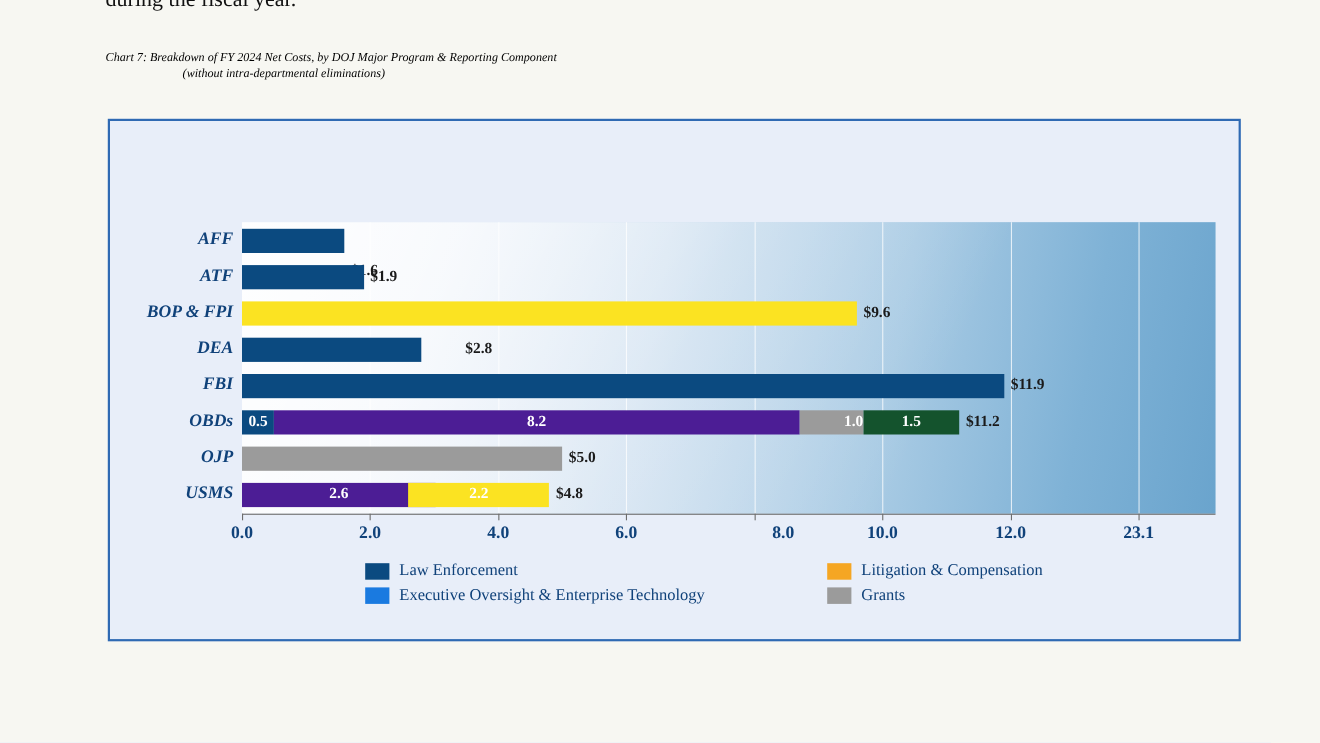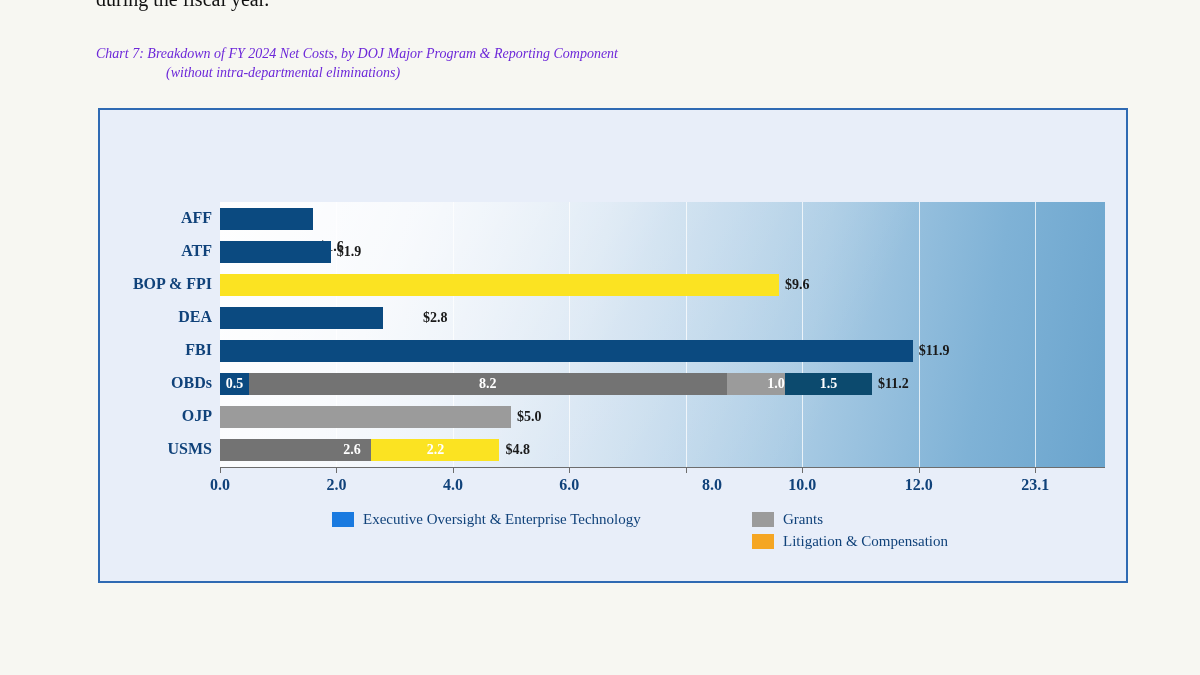--- a/index.html
+++ b/index.html
@@ -28,22 +28,22 @@
     font-size: 20px;
     color: #111111;
   }
   .chart-caption {
     position: absolute;
     left: 96px;
     top: 45px;
     width: 1000px;
     font-family: "Liberation Serif", serif;
     font-style: italic;
-    font-size: 14px;
-    color: #6d28d9;
+    font-size: 11px;
+    color: #000000;
     line-height: 1.35;
   }
   .caption-line2 {
     display: block;
     padding-left: 70px;
   }
   .chart-frame {
     position: absolute;
     left: 98px;
     top: 108px;
@@ -113,20 +113,21 @@
   }
   .cat-label {
     position: absolute;
     right: 0;
     font-family: "Liberation Serif", serif;
     font-size: 16px;
     font-weight: bold;
     color: #10427a;
     text-align: right;
     white-space: nowrap;
+    font-style: italic;
   }
   .cat-label-box {
     position: absolute;
     left: 0;
     width: 112px;
     height: 20px;
   }
   .bar-row {
     position: absolute;
     height: 22px;
@@ -281,59 +282,63 @@
           <div class="total-label" style="left: 163.026px; padding-left: 40px;">$2.8</div>
         </div>
         <div class="bar-row" style="top: 230px; width: 885px;">
           <div class="seg" style="left: 0px; width: 692.862px; background: rgb(11, 74, 128);"></div>
           <div class="total-label" style="left: 692.862px;">$11.9</div>
         </div>
         <div class="bar-row" style="top: 263px; width: 885px;">
           <div class="seg" style="left: 0px; width: 29.1118px; background: rgb(11, 74, 128);">
             <div class="seg-label">0.5</div>
           </div>
-          <div class="seg" style="left: 29.1118px; width: 477.434px; background: #737373;">
+          <div class="seg" style="left: 29.1118px; width: 477.434px; background: #4c1d95;">
             <div class="seg-label">8.2</div>
           </div>
           <div class="seg" style="left: 506.546px; width: 58.2237px; background: rgb(155, 155, 155);">
             <div class="seg-label" style="color: rgb(255, 255, 255); text-align: right;">1.0</div>
           </div>
-          <div class="seg" style="left: 564.77px; width: 87.3355px; background: #0c4a6e;">
+          <div class="seg" style="left: 564.77px; width: 87.3355px; background: #14532d;">
             <div class="seg-label">1.5</div>
           </div>
           <div class="total-label" style="left: 652.105px;">$11.2</div>
         </div>
         <div class="bar-row" style="top: 296px; width: 885px;">
           <div class="seg" style="left: 0px; width: 291.118px; background: rgb(155, 155, 155);"></div>
           <div class="total-label" style="left: 291.118px;">$5.0</div>
         </div>
         <div class="bar-row" style="top: 329px; width: 885px;">
-          <div class="seg" style="left: 0px; width: 176px; background: #737373; padding-left: 44px;">
+          <div class="seg" style="left: 0px; width: 176px; background: #4c1d95;">
             <div class="seg-label">2.6</div>
           </div>
           <div class="seg" style="left: 151.382px; width: 128.092px; background: rgb(251, 227, 34);">
             <div class="seg-label" style="color: rgb(255, 255, 255);">2.2</div>
           </div>
           <div class="total-label" style="left: 279.474px;">$4.8</div>
         </div>
       </div>
 
     <div class="legend">
       <div class="legend-col" id="legend-col-0" style="left:110px; top:0;">
           <div class="legend-item">
+            <span class="legend-swatch" style="background: rgb(11, 74, 128);"></span>
+            <span class="legend-text">Law Enforcement</span>
+          </div>
+          <div class="legend-item">
             <span class="legend-swatch" style="background: rgb(26, 122, 224);"></span>
             <span class="legend-text">Executive Oversight &amp; Enterprise Technology</span>
           </div>
         </div>
       <div class="legend-col" id="legend-col-1" style="left:530px; top:0;">
+          <div class="legend-item">
+            <span class="legend-swatch" style="background: rgb(245, 166, 35);"></span>
+            <span class="legend-text">Litigation &amp; Compensation</span>
+          </div>
           <div class="legend-item">
             <span class="legend-swatch" style="background: rgb(155, 155, 155);"></span>
             <span class="legend-text">Grants</span>
           </div>
-          <div class="legend-item">
-            <span class="legend-swatch" style="background: rgb(245, 166, 35);"></span>
-            <span class="legend-text">Litigation &amp; Compensation</span>
-          </div>
         </div>
     </div>
 
   </div>
 </div>
 
 </body></html>

